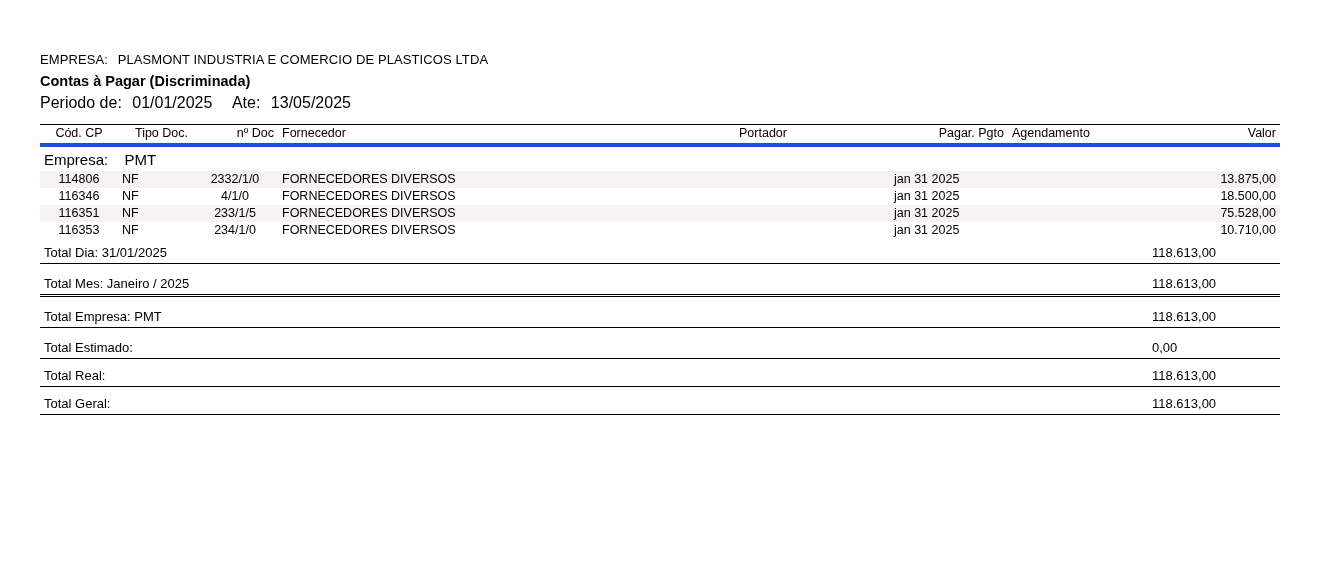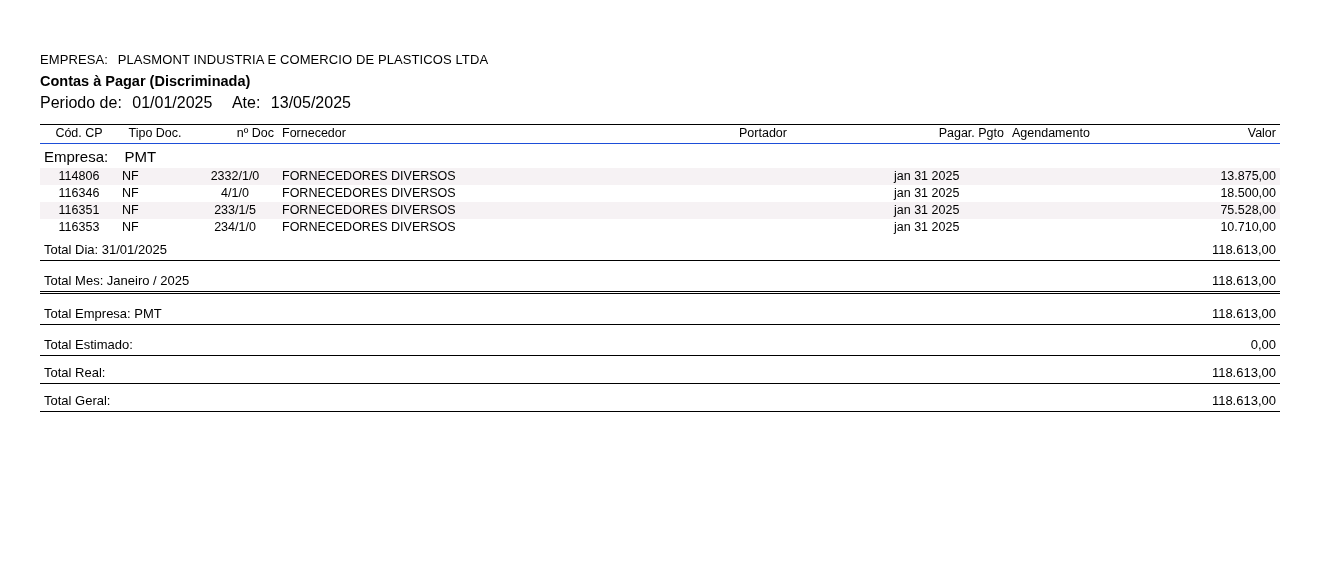--- a/index.html
+++ b/index.html
@@ -53,24 +53,24 @@
     font-size: 12.5px;
     table-layout: fixed;
   }
   .hdr-row td {
     vertical-align: bottom;
     padding: 1px 4px 3px 4px;
     font-size: 12.5px;
     color: #000;
   }
   .rule-top { border-top: 1px solid #000; }
-  .rule-bottom { border-bottom: 1px solid #1d4ed8; }
+  .rule-bottom { border-bottom: 4px solid #1d4ed8; }
 
   .col-cod   { width: 78px;  text-align: center; }
-  .col-tipo  { width: 74px;  text-align: center; margin-top: 24px; }
+  .col-tipo  { width: 74px;  text-align: right; margin-top: 24px; }
   .col-ndoc  { width: 86px;  text-align: right; }
   .col-forn  { width: 360px; text-align: left; }
   .col-port  { width: 250px; text-align: center; }
   .col-prev  { width: 120px; text-align: right; }
   .col-agend { width: 140px; text-align: left; }
   .col-valor { width: 132px; text-align: right; }
 
   .group-row td {
     font-size: 15px;
     padding: 4px 4px 3px 4px;
@@ -92,21 +92,21 @@
   .data-valor { text-align: right; }
 
   .total-row td {
     font-size: 13px;
     padding: 6px 4px 3px 4px;
   }
   .total-dia-label { padding-left: 28px; }
   .total-mes-label { padding-left: 22px; }
   .total-empresa-label { padding-left: 0px; }
   .total-plain-label { padding-left: 0px; }
-  .tl-value { text-align: right; }
+  .tl-value { text-align: left; }
 
   .sep-thin { border-top: 1px solid #000; }
   .sep-double {
     border-top: 3px double #000;
   }
   .spacer-row td { height: 6px; padding: 0; }
   .spacer-row-sm td { height: 3px; padding: 0; }
 </style>
 </head>
 <body>

